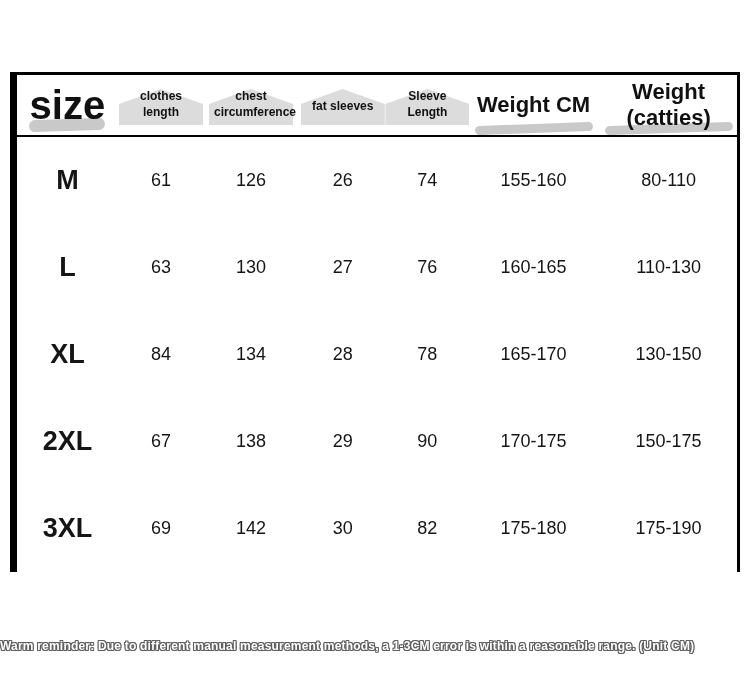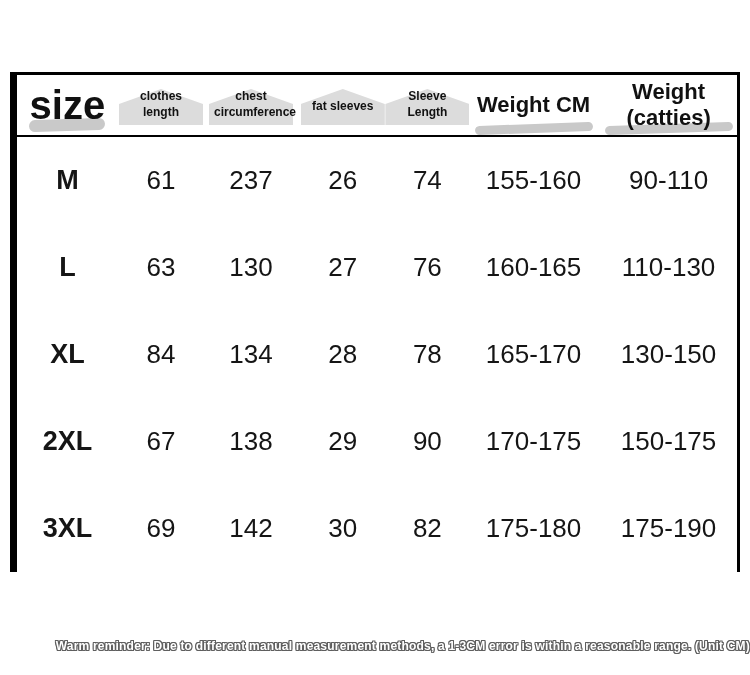--- a/index.html
+++ b/index.html
@@ -118,35 +118,35 @@
     background: #c9c9c9;
     border-radius: 6px;
   }
   .swoosh.size-u   { width: 76px;  height: 12px; }
   .swoosh.height-u { width: 118px; height: 9px; bottom: 2px; }
   .swoosh.weight-u { width: 128px; height: 9px; bottom: 2px; }
   tbody td {
     height: 73px;
     text-align: center;
     vertical-align: middle;
-    font-size: 26px;
+    font-size: 18px;
     color: #151515;
     padding: 0;
   }
   tbody td.size-col {
     font-weight: 700;
     font-size: 27px;
   }
   
   .footer {
     position: absolute;
     bottom: 22px;
     left: 0;
     width: 100%;
-    text-align: right;
+    text-align: left;
     font-size: 12px;
     font-weight: 700;
     color: #ffffff;
     letter-spacing: 0.2px;
     text-shadow:
       1px 0 0 #5f5f5f, -1px 0 0 #5f5f5f,
       0 1px 0 #5f5f5f, 0 -1px 0 #5f5f5f,
       1px 1px 0 #5f5f5f, -1px -1px 0 #5f5f5f,
       1px -1px 0 #5f5f5f, -1px 1px 0 #5f5f5f;
   }
@@ -197,25 +197,25 @@
           <th>
             <span class="swoosh weight-u"></span>
             <span class="big-text">Weight (catties)</span>
           </th>
         </tr>
       </thead>
       <tbody>
         <tr>
           <td class="size-col">M</td>
           <td>61</td>
-          <td>237</td>
+          <td>126</td>
           <td>26</td>
           <td>74</td>
           <td>155-160</td>
-          <td>90-110</td>
+          <td>80-110</td>
         </tr>
         <tr>
           <td class="size-col">L</td>
           <td>63</td>
           <td>130</td>
           <td>27</td>
           <td>76</td>
           <td>160-165</td>
           <td>110-130</td>
         </tr>

